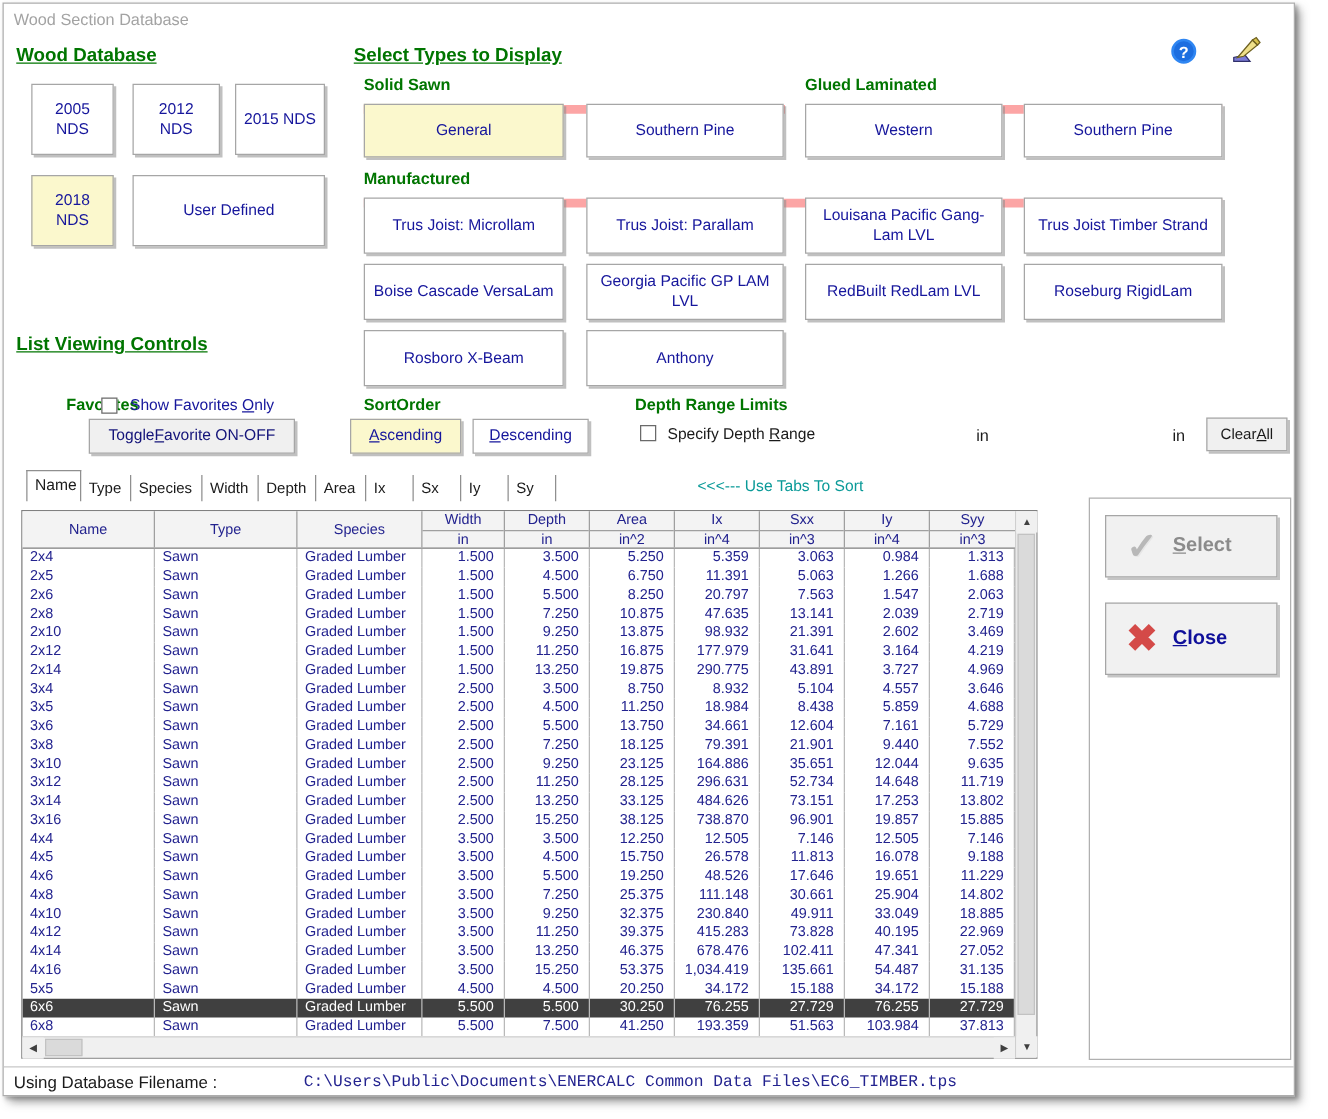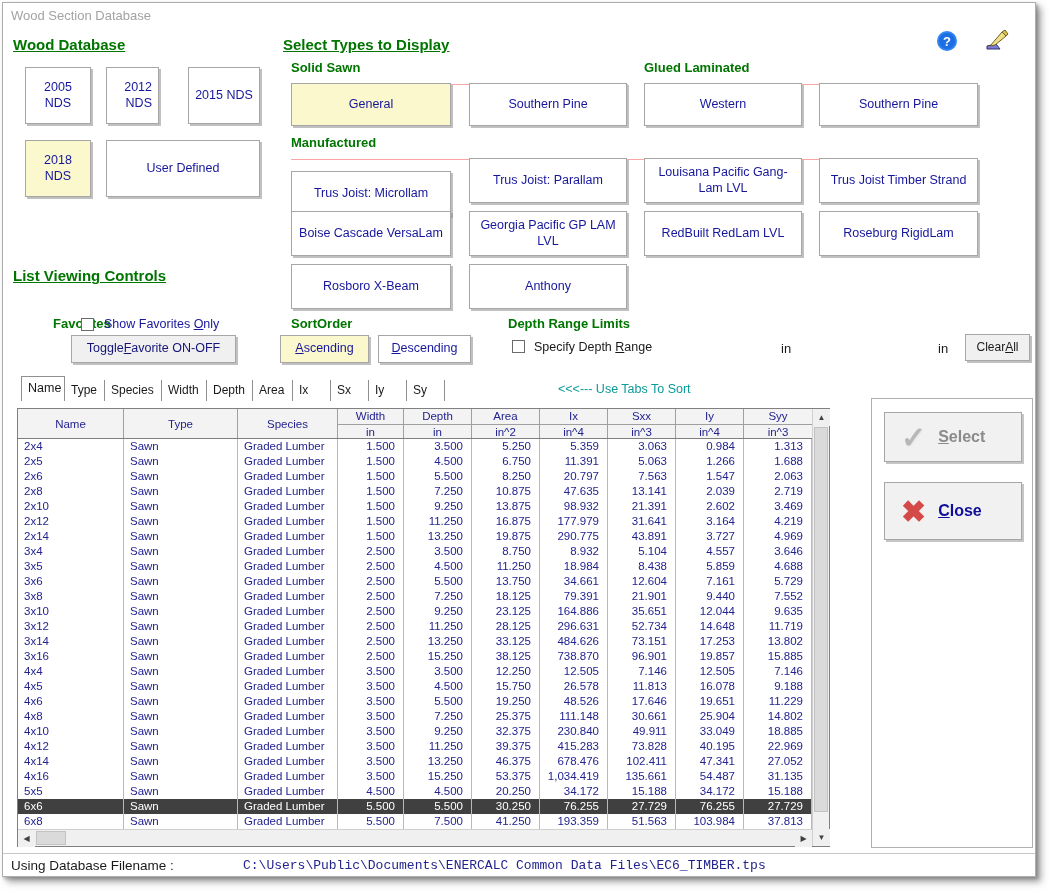--- a/index.html
+++ b/index.html
@@ -5,21 +5,21 @@
   * { margin:0; padding:0; box-sizing:border-box; }
   html,body { width:1062px; height:895px; background:#fff; font-family:"Liberation Sans", sans-serif; }
   .window {
     position:absolute; left:2px; top:2px; width:1034px; height:875px;
     background:#fff; border:1px solid #adadad;
     box-shadow:5px 5px 7px rgba(90,90,90,.55), 2px 2px 3px rgba(120,120,120,.5);
   }
   .abs { position:absolute; }
   .title-text { color:#a3a3a3; font-size:13px; }
   .h-main { color:#007500; font-weight:bold; font-size:15px; text-decoration:underline; }
-  .h-group { color:#007500; font-weight:bold; font-size:13px; border-bottom:1px solid #fca5a5; padding-bottom:9px; }
+  .h-group { color:#007500; font-weight:bold; font-size:13px; border-bottom:7px solid #fca5a5; padding-bottom:9px; }
   .h-small { color:#007500; font-weight:bold; font-size:13px; }
   .btn {
     display:flex; align-items:center; justify-content:center; text-align:center;
     background:#fff; border:1px solid #a6a6a6; box-shadow:2px 2px 0 rgba(140,140,140,.55);
     color:#16169c; font-size:12.5px; line-height:1.25; cursor:default; padding:2px 6px;
   }
   .btn.active { background:#fbf8cd; }
   .btn.gray { background:#f0f0f0; color:#14147a; }
   .chk { width:13px; height:13px; background:#fff; border:1px solid #6a6a6a; display:inline-block; }
   .lbl-navy { color:#16169c; font-size:12.5px; }
@@ -83,37 +83,37 @@
   <div class="abs" style="left:981px; top:26px;">
     <svg width="26" height="24" viewBox="0 0 26 24">
       <polygon points="3,20 16,20 12,15 3,17" fill="#7c7cd8" stroke="#30306a" stroke-width="1"></polygon>
       <polygon points="6,17 18,3 22,7 11,16" fill="#efe08a" stroke="#6e6020" stroke-width="1"></polygon>
       <polygon points="18,3 21,1 24,5 22,7" fill="#d8c24e" stroke="#6e6020" stroke-width="1"></polygon>
     </svg>
   </div>
 
   <div class="abs h-main" style="left:10px; top:33px;">Wood Database</div>
   <div class="abs btn" style="left:22px; top:64px; width:66px; height:57px;">2005 NDS</div>
-  <div class="abs btn" style="left:103px; top:64px; width:53px; height:57px;text-align:right;">2012 NDS</div>
+  <div class="abs btn" style="left:103px; top:64px; width:70px; height:57px;">2012 NDS</div>
   <div class="abs btn" style="left:185px; top:64px; width:72px; height:57px;">2015 NDS</div>
   <div class="abs btn active" style="left:22px; top:137px; width:66px; height:57px;">2018 NDS</div>
   <div class="abs btn" style="left:103px; top:137px; width:154px; height:57px;">User Defined</div>
 
   <div class="abs h-main" style="left:280px; top:33px;">Select Types to Display</div>
 
   <div class="abs h-group" style="left:288px; top:57px; width:337px;">Solid Sawn</div>
   <div class="abs btn active" style="left:288px; top:80px; width:160px; height:43px;">General</div>
   <div class="abs btn" style="left:466px; top:80px; width:158px; height:43px;">Southern Pine</div>
 
   <div class="abs h-group" style="left:641px; top:57px; width:334px;">Glued Laminated</div>
   <div class="abs btn" style="left:641px; top:80px; width:158px; height:43px;">Western</div>
   <div class="abs btn" style="left:816px; top:80px; width:159px; height:43px;">Southern Pine</div>
 
   <div class="abs h-group" style="left:288px; top:132px; width:687px;">Manufactured</div>
-  <div class="abs btn" style="left:288px; top:168px; width:160px; height:45px;">Trus Joist: Microllam</div>
+  <div class="abs btn" style="left:288px; top:155px; width:160px; height:45px;">Trus Joist: Microllam</div>
   <div class="abs btn" style="left:466px; top:155px; width:158px; height:45px;">Trus Joist: Parallam</div>
   <div class="abs btn" style="left:641px; top:155px; width:158px; height:45px;">Louisana Pacific Gang-Lam LVL</div>
   <div class="abs btn" style="left:816px; top:155px; width:159px; height:45px;">Trus Joist  Timber Strand</div>
   <div class="abs btn" style="left:288px; top:208px; width:160px; height:45px;">Boise Cascade VersaLam</div>
   <div class="abs btn" style="left:466px; top:208px; width:158px; height:45px;">Georgia Pacific  GP LAM LVL</div>
   <div class="abs btn" style="left:641px; top:208px; width:158px; height:45px;">RedBuilt RedLam LVL</div>
   <div class="abs btn" style="left:816px; top:208px; width:159px; height:45px;">Roseburg RigidLam</div>
   <div class="abs btn" style="left:288px; top:261px; width:160px; height:45px;">Rosboro X-Beam</div>
   <div class="abs btn" style="left:466px; top:261px; width:158px; height:45px;">Anthony</div>
 

